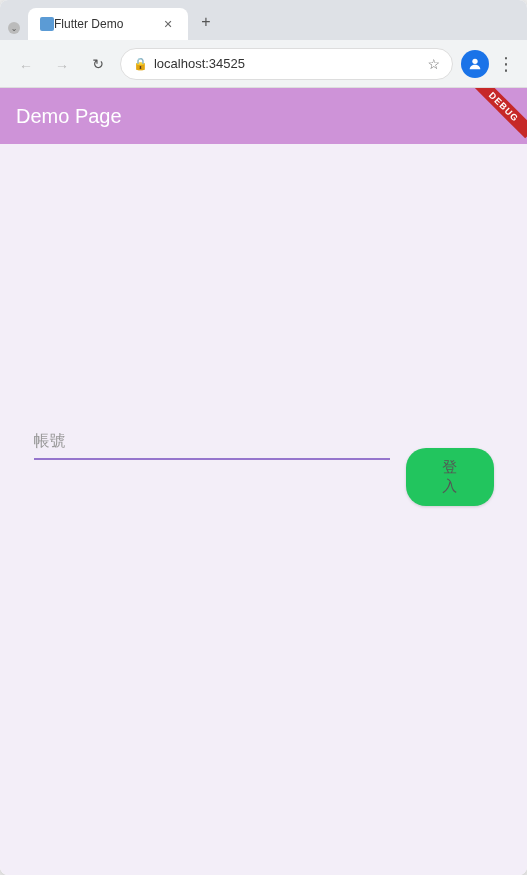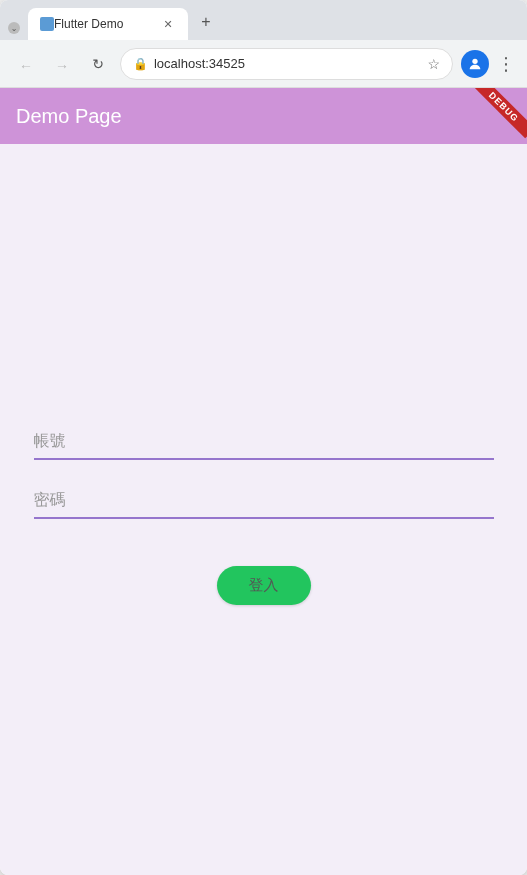--- a/index.html
+++ b/index.html
@@ -247,22 +247,22 @@
       align-items: center;
       justify-content: flex-start;
       padding: 0 32px;
       padding-top: 280px;
     }
 
     .form-container {
       width: 100%;
       max-width: 460px;
       display: flex;
-      flex-direction: column;
-      gap: 7px;
+      flex-direction: row;
+      gap: 16px;
     }
 
     .input-field {
       width: 100%;
       margin-bottom: 16px;
       position: relative;
     }
 
     .input-field input {
       width: 100%;
@@ -339,23 +339,20 @@
       <div class="debug-banner"></div>
     </div>
 
     <div class="page-body">
       <div class="form-container">
 
         <div class="input-field">
           <input type="text" placeholder="帳號" style="">
         </div>
 
-        <div class="input-field">
-          <input type="password" placeholder="密碼" style="">
-        </div>
 
         <button class="login-btn">登入</button>
 
       </div>
     </div>
 
   </div>
 </div>
 
 </body></html>

